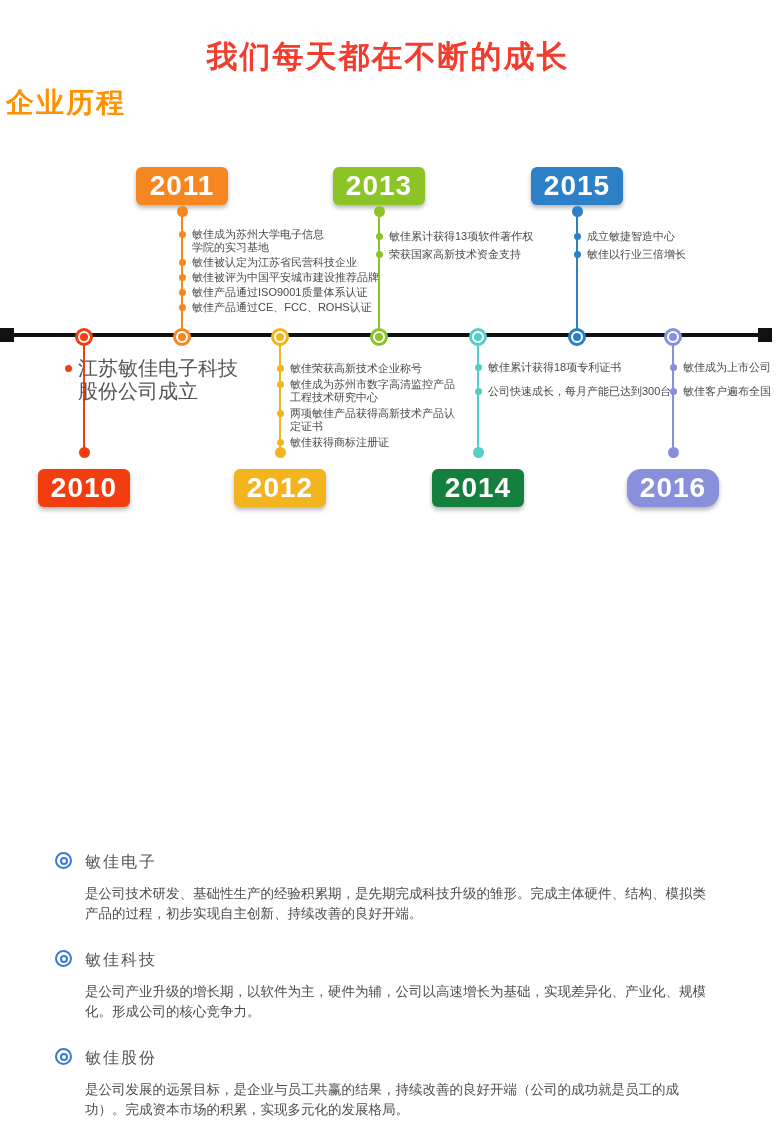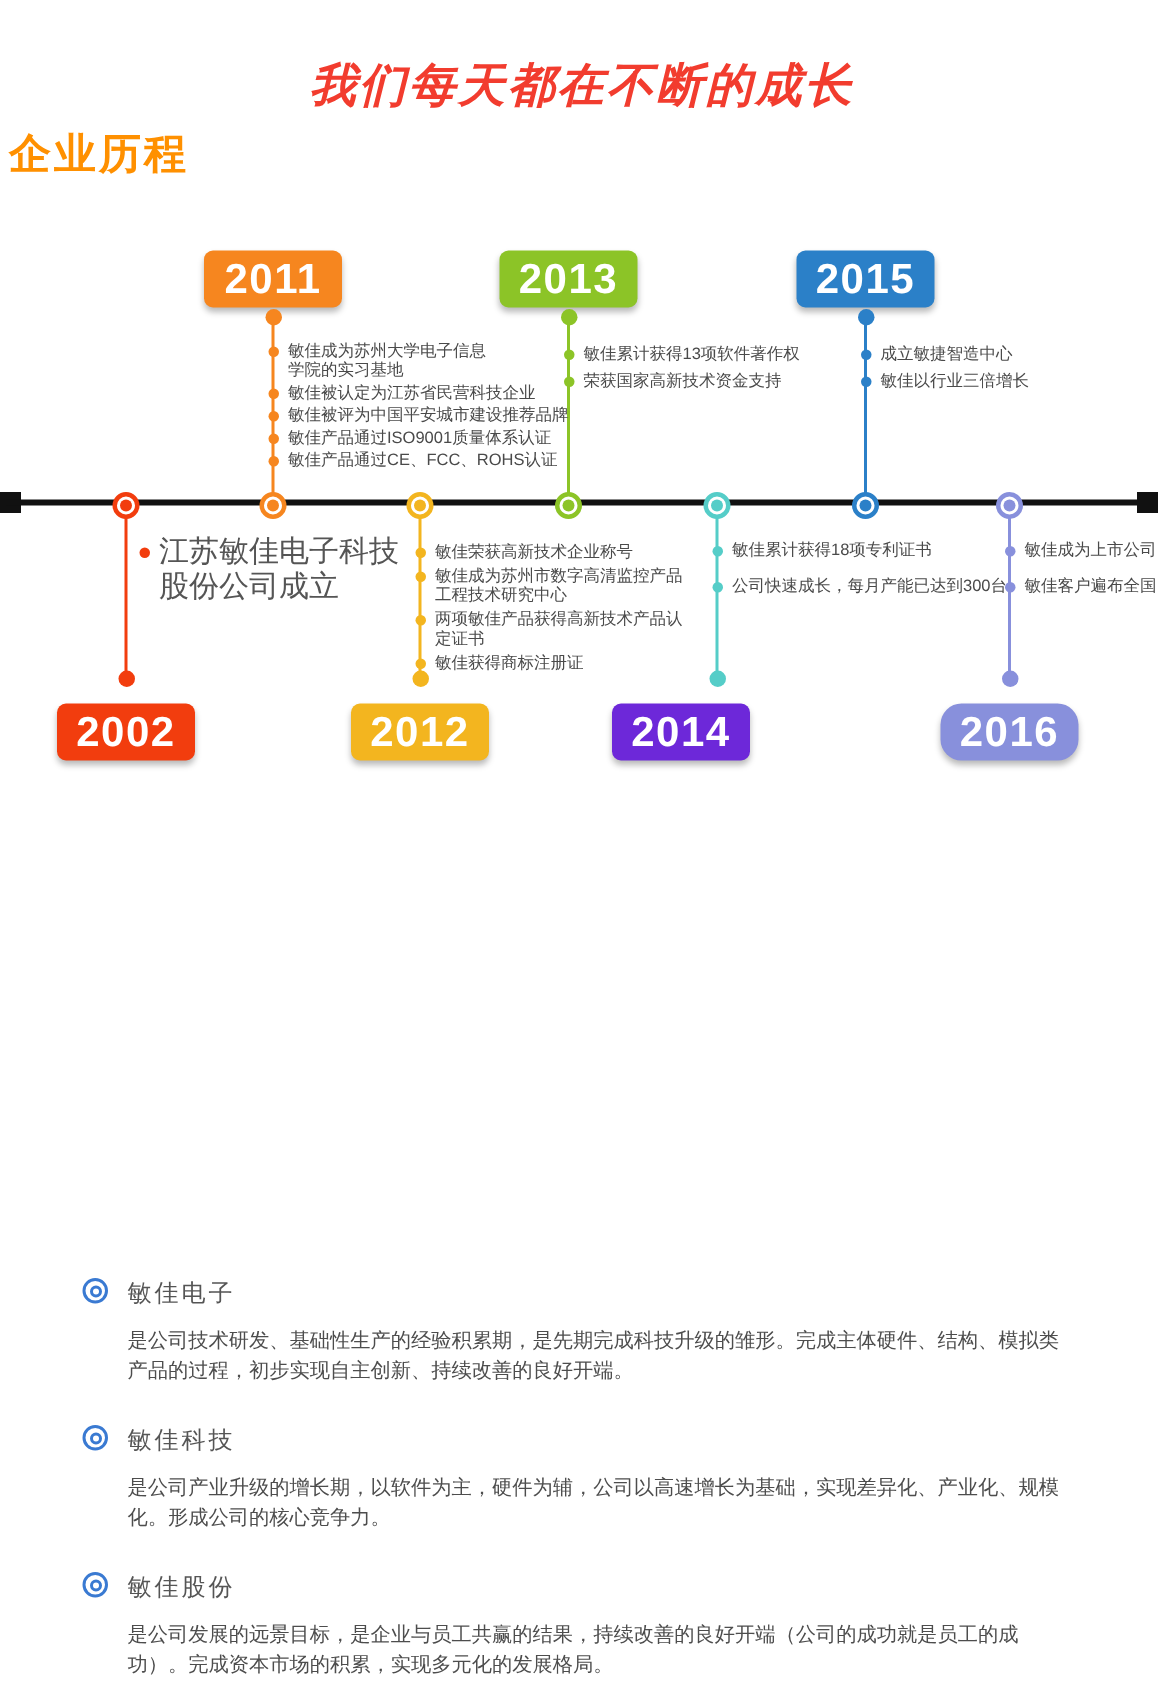--- a/index.html
+++ b/index.html
@@ -1,21 +1,21 @@
 <!DOCTYPE html>
 <html><head>
 <meta charset="utf-8">
 <style>
   html,body{margin:0;padding:0;background:#fff;}
   .canvas{position:relative;width:776px;height:1128px;background:#fff;overflow:hidden;
           font-family:"Liberation Sans","DejaVu Sans",sans-serif;}
 
   
   .main-title{position:absolute;top:36px;left:0;width:100%;text-align:center;
-              font-size:31px;font-weight:bold;letter-spacing:2px;font-style:italic;}
+              font-size:31px;font-weight:bold;letter-spacing:2px;}
   .section-heading{position:absolute;top:84px;left:6px;font-size:28px;font-weight:bold;letter-spacing:2px;}
 
   
   #timeline{position:absolute;left:0;top:0;width:776px;height:560px;}
   .tl-line{position:absolute;left:4px;top:333px;width:768px;height:4px;background:#111;}
   .tl-endcap{position:absolute;top:328px;width:14px;height:14px;background:#111;}
   .tl-endcap.left{left:0;}
   .tl-endcap.right{left:758px;}
   .badge{position:absolute;width:92px;height:38px;border-radius:6px;color:#fff;
          font-size:28px;font-weight:bold;text-align:center;line-height:38px;letter-spacing:1px;
@@ -50,27 +50,27 @@
 <div class="canvas">
 
   <div class="main-title" style="color: rgb(242, 60, 46);">我们每天都在不断的成长</div>
   <div class="section-heading" style="color: rgb(255, 144, 0);">企业历程</div>
 
   <div id="timeline">
     <div class="tl-endcap left"></div>
     <div class="tl-line"></div>
     <div class="tl-endcap right"></div>
 
-  <div class="badge" style="left: 38px; top: 469px; background: rgb(242, 61, 14);">2002</div>
+  <div class="badge" style="left: 38px; top: 469px; background: rgb(242, 61, 14);">2010</div>
       <div class="stem" style="left: 83px; top: 335px; height: 117px; background: rgb(242, 61, 14);"></div>
       <div class="stem-dot" style="left: 78.5px; top: 446.5px; background: rgb(242, 61, 14);"></div>
       <div class="node" style="left: 75px; top: 328px; border-color: rgb(242, 61, 14);">
         <div class="node-core" style="background: rgb(242, 61, 14);"></div>
       </div>
-      <div class="events big" style="left: 96px; top: 357px;">
+      <div class="events big" style="left: 68px; top: 357px;">
         <div class="event" style="margin-bottom: 0px;"><div class="edot" style="background: rgb(242, 61, 14); top: 8px;"></div><span>江苏敏佳电子科技
 股份公司成立</span></div>
       </div>
       <div class="badge" style="left: 136px; top: 167px; background: rgb(246, 134, 31);">2011</div>
       <div class="stem" style="left: 181px; top: 211px; height: 124px; background: rgb(246, 134, 31);"></div>
       <div class="stem-dot" style="left: 176.5px; top: 206px; background: rgb(246, 134, 31);"></div>
       <div class="node" style="left: 173px; top: 328px; border-color: rgb(246, 134, 31);">
         <div class="node-core" style="background: rgb(246, 134, 31);"></div>
       </div>
       <div class="events" style="left: 182px; top: 228px;">
@@ -98,21 +98,21 @@
       <div class="badge" style="left: 333px; top: 167px; background: rgb(140, 196, 39);">2013</div>
       <div class="stem" style="left: 378px; top: 211px; height: 124px; background: rgb(140, 196, 39);"></div>
       <div class="stem-dot" style="left: 373.5px; top: 206px; background: rgb(140, 196, 39);"></div>
       <div class="node" style="left: 370px; top: 328px; border-color: rgb(140, 196, 39);">
         <div class="node-core" style="background: rgb(140, 196, 39);"></div>
       </div>
       <div class="events" style="left: 379px; top: 230px;">
         <div class="event" style="margin-bottom: 5px;"><div class="edot" style="background: rgb(140, 196, 39); top: 3px;"></div><span>敏佳累计获得13项软件著作权</span></div>
         <div class="event" style="margin-bottom: 5px;"><div class="edot" style="background: rgb(140, 196, 39); top: 3px;"></div><span>荣获国家高新技术资金支持</span></div>
       </div>
-      <div class="badge" style="left: 408px; top: 469px; background: #6d28d9;">2014</div>
+      <div class="badge" style="left: 432px; top: 469px; background: #15803d;">2014</div>
       <div class="stem" style="left: 477px; top: 335px; height: 117px; background: rgb(85, 205, 200);"></div>
       <div class="stem-dot" style="left: 472.5px; top: 446.5px; background: rgb(85, 205, 200);"></div>
       <div class="node" style="left: 469px; top: 328px; border-color: rgb(85, 205, 200);">
         <div class="node-core" style="background: rgb(85, 205, 200);"></div>
       </div>
       <div class="events" style="left: 478px; top: 361px;">
         <div class="event" style="margin-bottom: 11px;"><div class="edot" style="background: rgb(85, 205, 200); top: 3px;"></div><span>敏佳累计获得18项专利证书</span></div>
         <div class="event" style="margin-bottom: 11px;"><div class="edot" style="background: rgb(85, 205, 200); top: 3px;"></div><span>公司快速成长，每月产能已达到300台</span></div>
       </div>
       <div class="badge" style="left: 531px; top: 167px; background: rgb(43, 128, 200);">2015</div>

